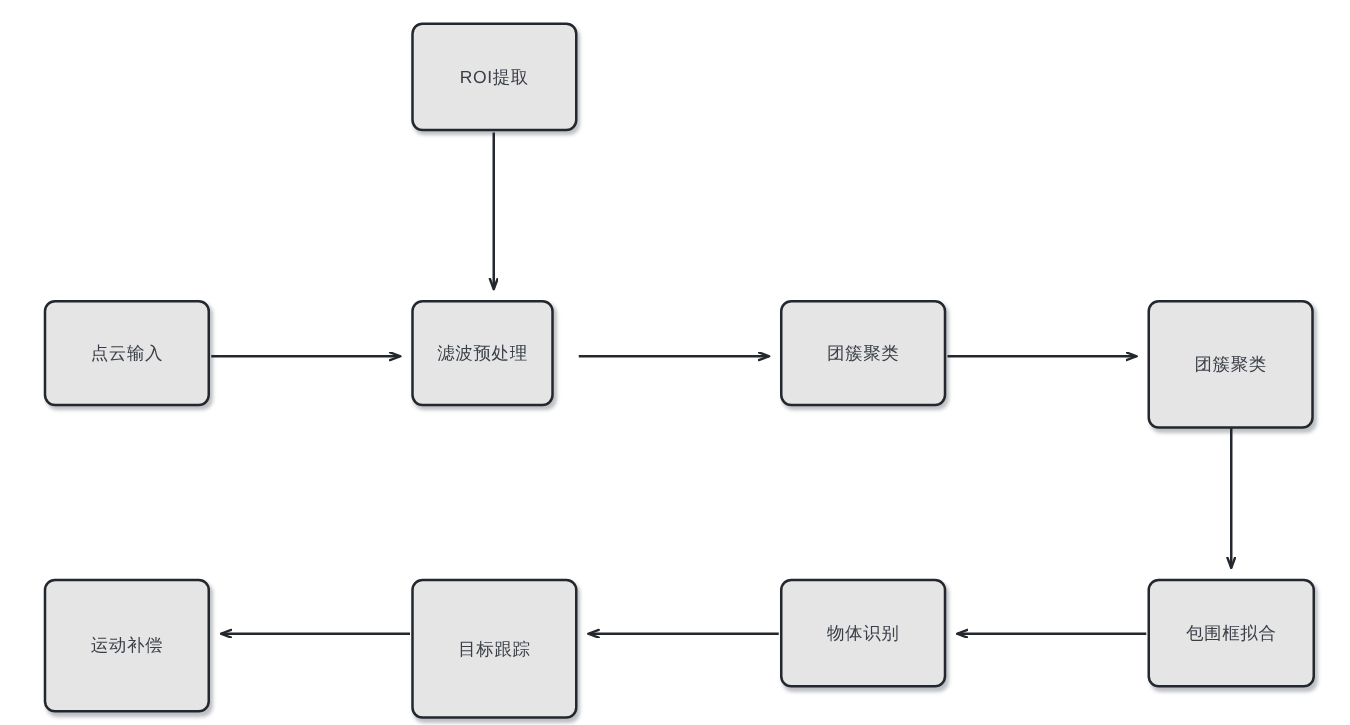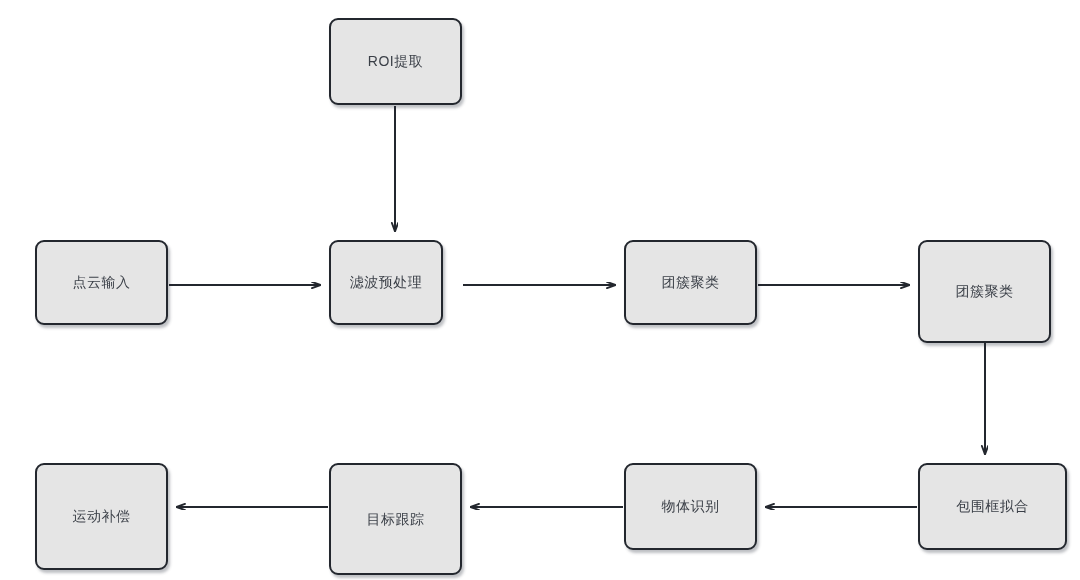--- a/index.html
+++ b/index.html
@@ -90,21 +90,21 @@
   </div>
 
   <div class="node" id="node-ground" style="left: 624px; top: 240px; width: 133px; height: 85px;">
     <span class="node-label">团簇聚类</span>
   </div>
 
   <div class="node" id="node-cluster" style="left: 918px; top: 240px; width: 133px; height: 103px;">
     <span class="node-label">团簇聚类</span>
   </div>
 
-  <div class="node" id="node-bbox" style="left: 918px; top: 463px; width: 149px; height: 87px;">
+  <div class="node" id="node-bbox" style="left: 918px; top: 463px; width: 134px; height: 87px;">
     <span class="node-label">包围框拟合</span>
   </div>
 
   <div class="node" id="node-recognize" style="left: 624px; top: 463px; width: 133px; height: 87px;">
     <span class="node-label">物体识别</span>
   </div>
 
   <div class="node" id="node-track" style="left: 329px; top: 463px; width: 133px; height: 112px;">
     <span class="node-label">目标跟踪</span>
   </div>

